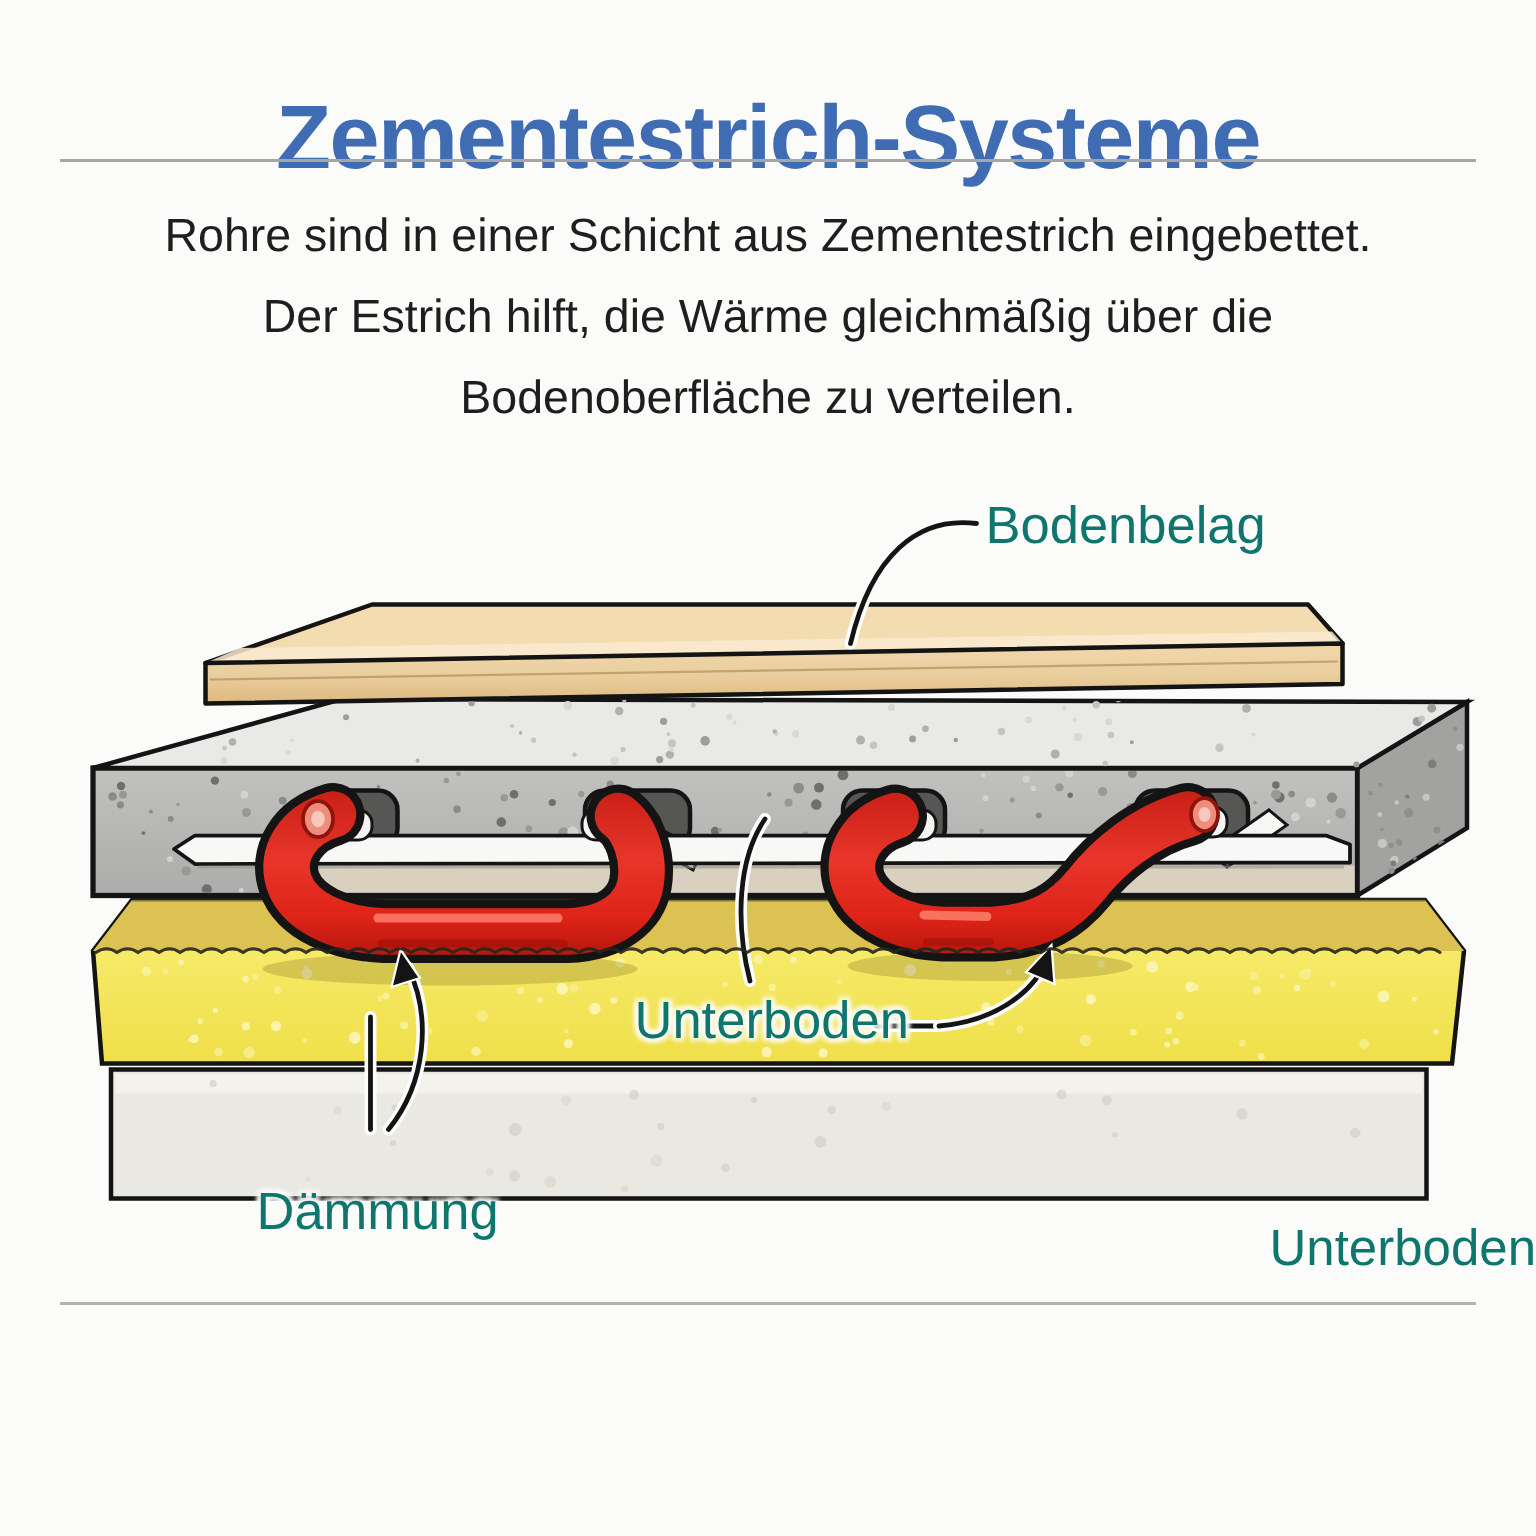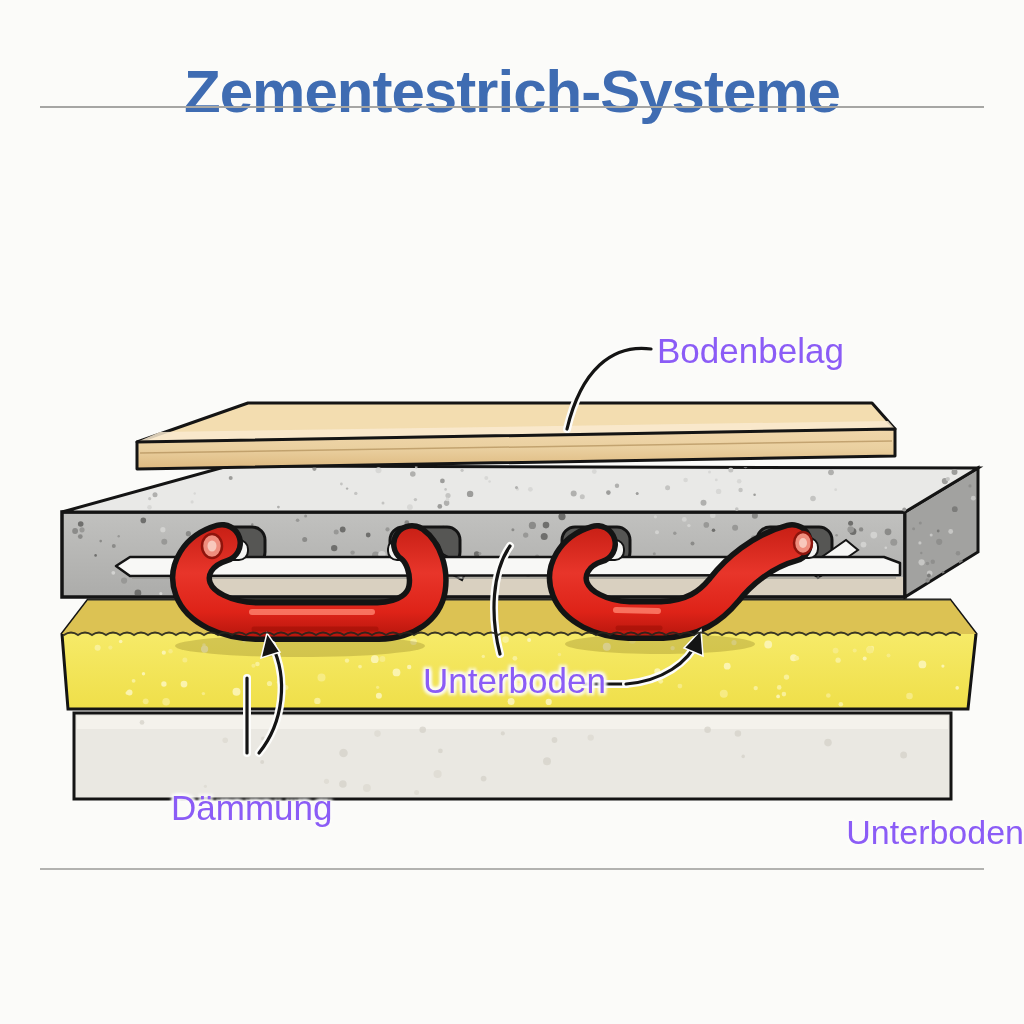--- a/index.html
+++ b/index.html
@@ -14,37 +14,42 @@
   }
   .rule{position:absolute;left:40px;width:944px;height:2px;background:#a6a6a4;}
   .rule.top{top:106px;}
   .rule.bottom{top:868px;background:#b2b2b0;}
   .desc{
     position:absolute;top:130px;left:40px;width:944px;text-align:center;
     font-size:31px;line-height:54px;color:#1e1e1e;
   }
   .diagram{position:absolute;left:0;top:0;width:1024px;height:1024px;}
   .lbl{
-    position:absolute;font-size:35px;color:#8b5cf6;white-space:nowrap;
+    position:absolute;font-size:35px;color:#0f766e;white-space:nowrap;
     text-shadow:-2px -2px 3px #fcfcfa,2px -2px 3px #fcfcfa,-2px 2px 3px #fcfcfa,
                  2px 2px 3px #fcfcfa,0 0 6px #fcfcfa;
   }
   .lbl.bodenbelag{left:657px;top:331px;}
   .lbl.heizrohre{left:423px;top:661px;}
   .lbl.daemmung{left:171px;top:748px;margin-top:40px;}
   .lbl.unterboden{left:0;right:0;top:813px;text-align:right;font-size:34px;}
 </style>
 </head>
 <body>
 
 <div class="page">
 
   <h1 class="title">Zementestrich-Systeme</h1>
   <div class="rule top"></div>
 
+  <div class="desc">
+    <div>Rohre sind in einer Schicht aus Zementestrich eingebettet.</div>
+    <div>Der Estrich hilft, die Wärme gleichmäßig über die</div>
+    <div>Bodenoberfläche zu verteilen.</div>
+  </div>
 
   <svg class="diagram" viewBox="0 0 1024 1024" role="img">
     <defs>
       <linearGradient id="tanFront" x1="0" y1="430" x2="0" y2="470" gradientUnits="userSpaceOnUse">
         <stop offset="0" stop-color="#f0d6aa"></stop>
           <stop offset="0.45" stop-color="#ead0a0"></stop>
         <stop offset="1" stop-color="#ddb87e"></stop>
       </linearGradient>
       <linearGradient id="concFront" x1="0" y1="512" x2="0" y2="597" gradientUnits="userSpaceOnUse">
         <stop offset="0" stop-color="#c1c1bf"></stop>

